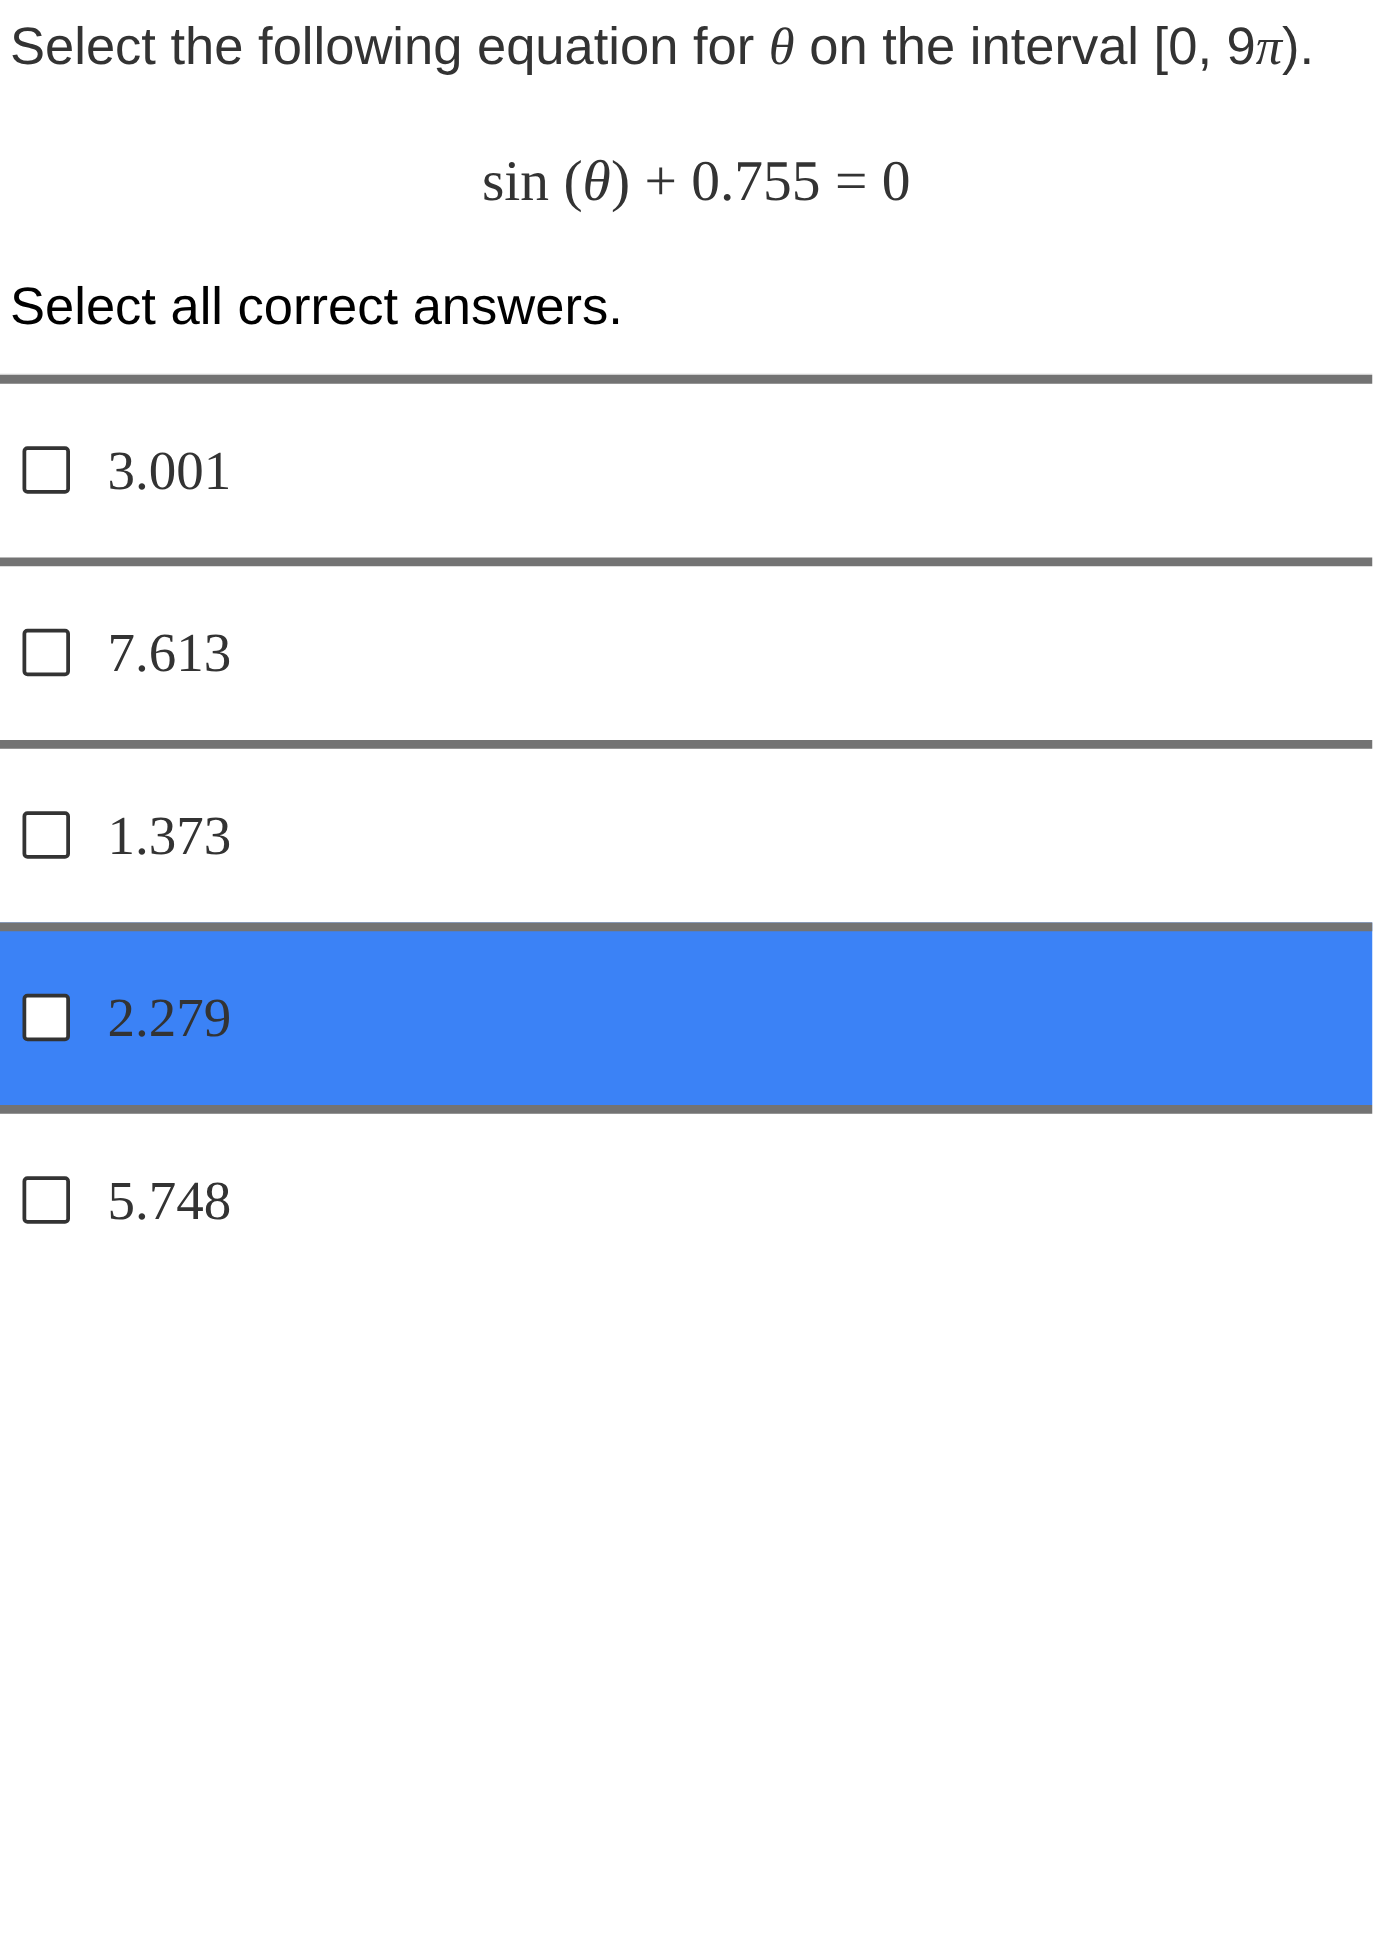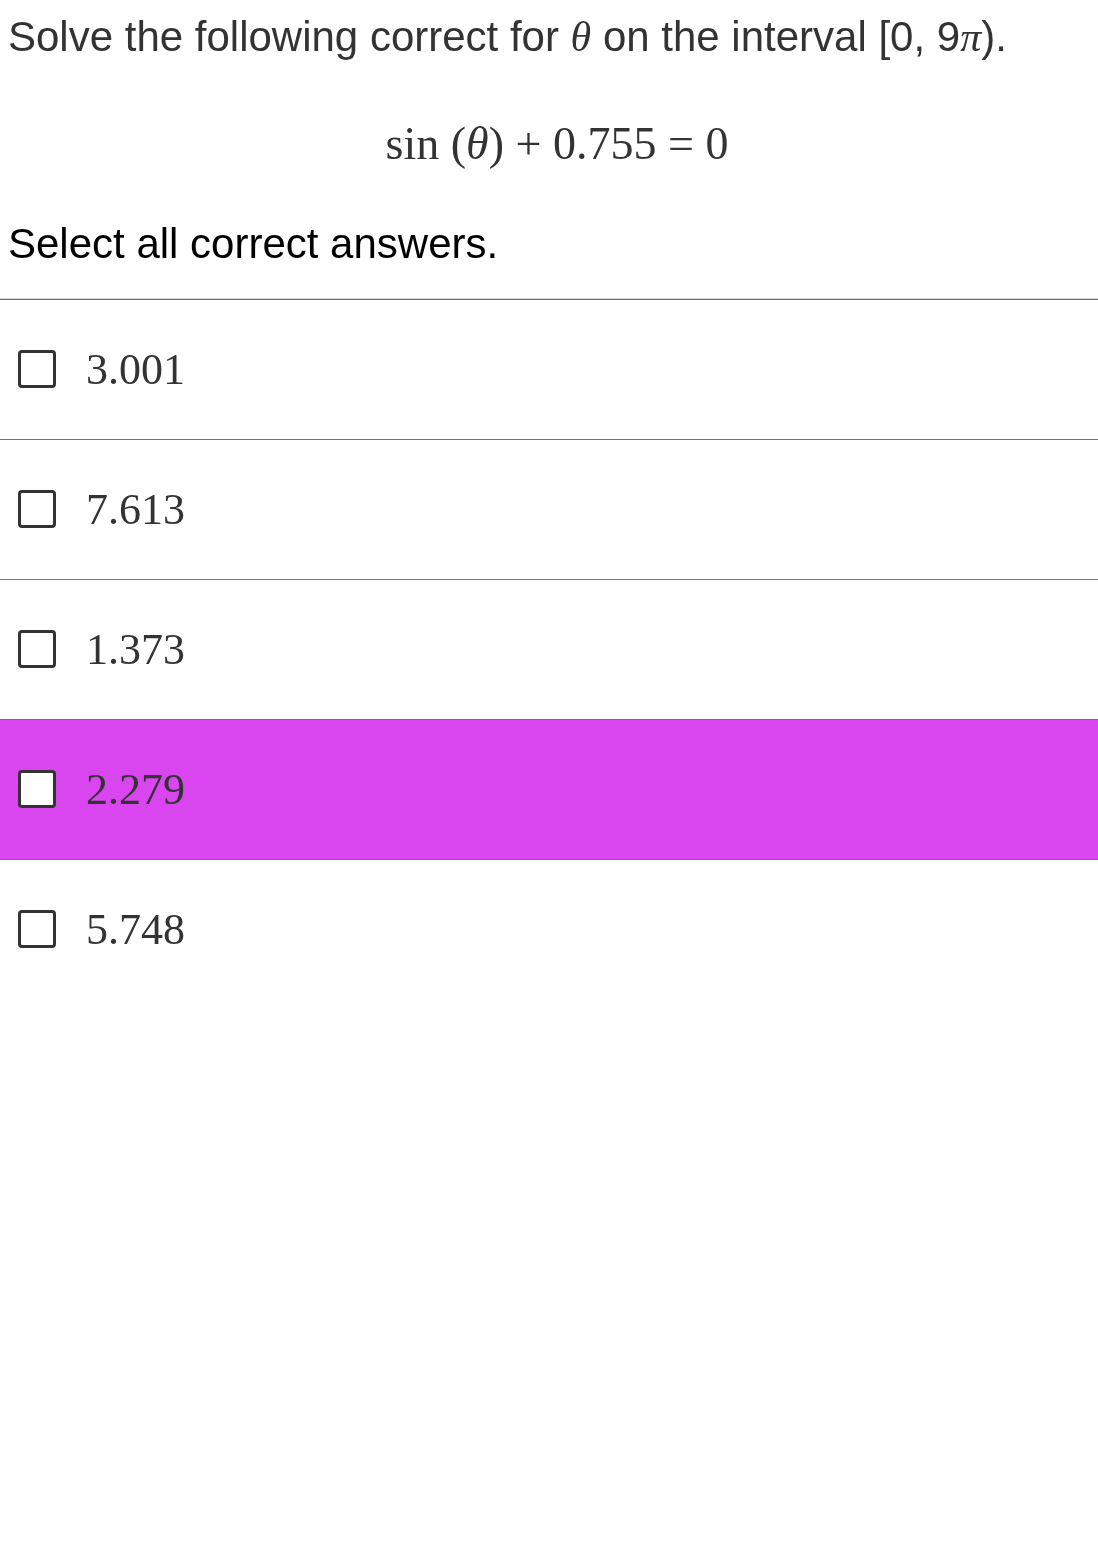--- a/index.html
+++ b/index.html
@@ -41,25 +41,25 @@
     }
     .subheading {
       font-size: 42px;
       padding: 50px 8px 40px 8px;
       color: #333333;
     }
     .option-row {
       display: flex;
       align-items: center;
       padding: 44px 18px;
-      border-top: 1px solid #737373;
+      border-top: 7px solid #737373;
       cursor: pointer;
     }
     .option-row.highlighted {
-      background-color: #d946ef;
+      background-color: #3b82f6;
     }
     .checkbox {
       width: 38px;
       height: 38px;
       border: 3px solid #333333;
       border-radius: 4px;
       margin-right: 30px;
       flex-shrink: 0;
       background: #ffffff;
     }
@@ -75,21 +75,21 @@
       font-family: 'Times New Roman', Times, serif;
       font-style: italic;
     }
   </style>
 </head>
 <body>
 
 <div class="question-container">
 
   <div class="question-text">
-    <span>Solve the following correct for </span><span class="math-var">θ</span><span> on the interval [0, 9</span><span class="math-var">π</span><span>).</span>
+    <span>Select the following equation for </span><span class="math-var">θ</span><span> on the interval [0, 9</span><span class="math-var">π</span><span>).</span>
   </div>
 
   <div class="equation">
     <span>sin (</span><span class="italic">θ</span><span>) + 0.755 = 0</span>
   </div>
 
   <div class="instruction">Select all correct answers.</div>
 
   <hr class="divider">
 

